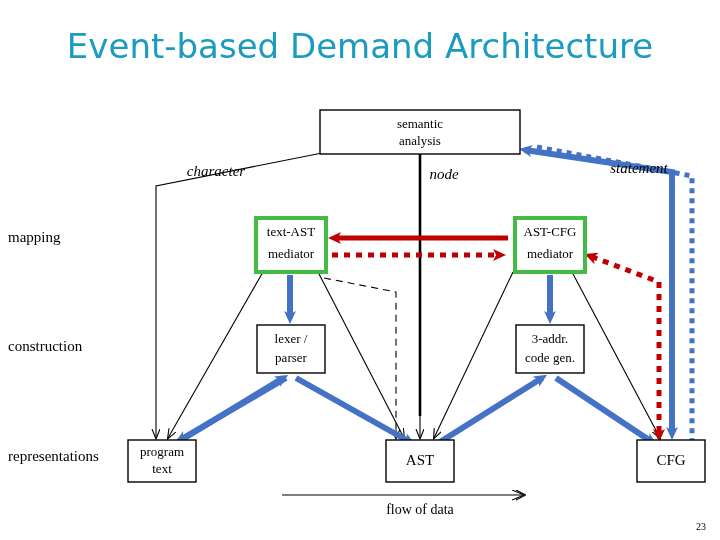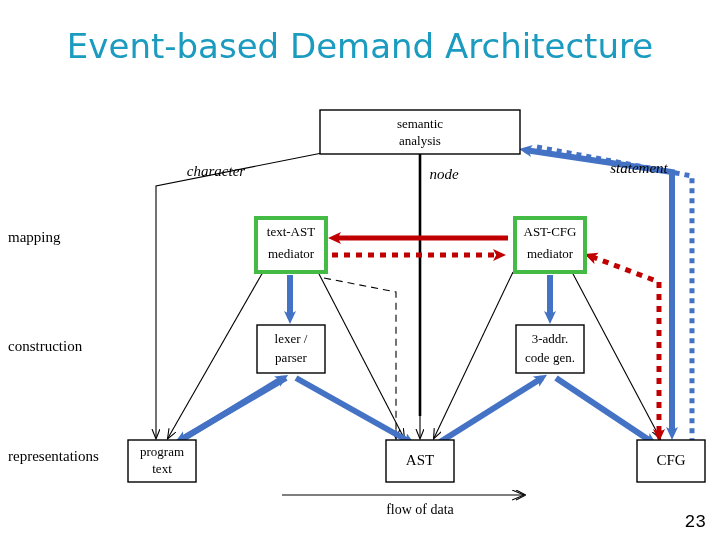--- a/index.html
+++ b/index.html
@@ -114,22 +114,22 @@
     stroke: #C00000;
     stroke-width: 5;
     fill: none;
     stroke-dasharray: 6 6;
     stroke-linecap: butt;
   }
   #page-number {
     position: absolute;
     right: 14px;
     bottom: 8px;
-    font-family: Liberation Mono, monospace;
-    font-size: 18px;
+    font-family: Liberation Serif, serif;
+    font-size: 10px;
     color: #000000;
   }
 </style>
 </head>
 <body>
 
 <div id="slide">
 
   <div id="slide-title">Event-based Demand Architecture</div>
 

